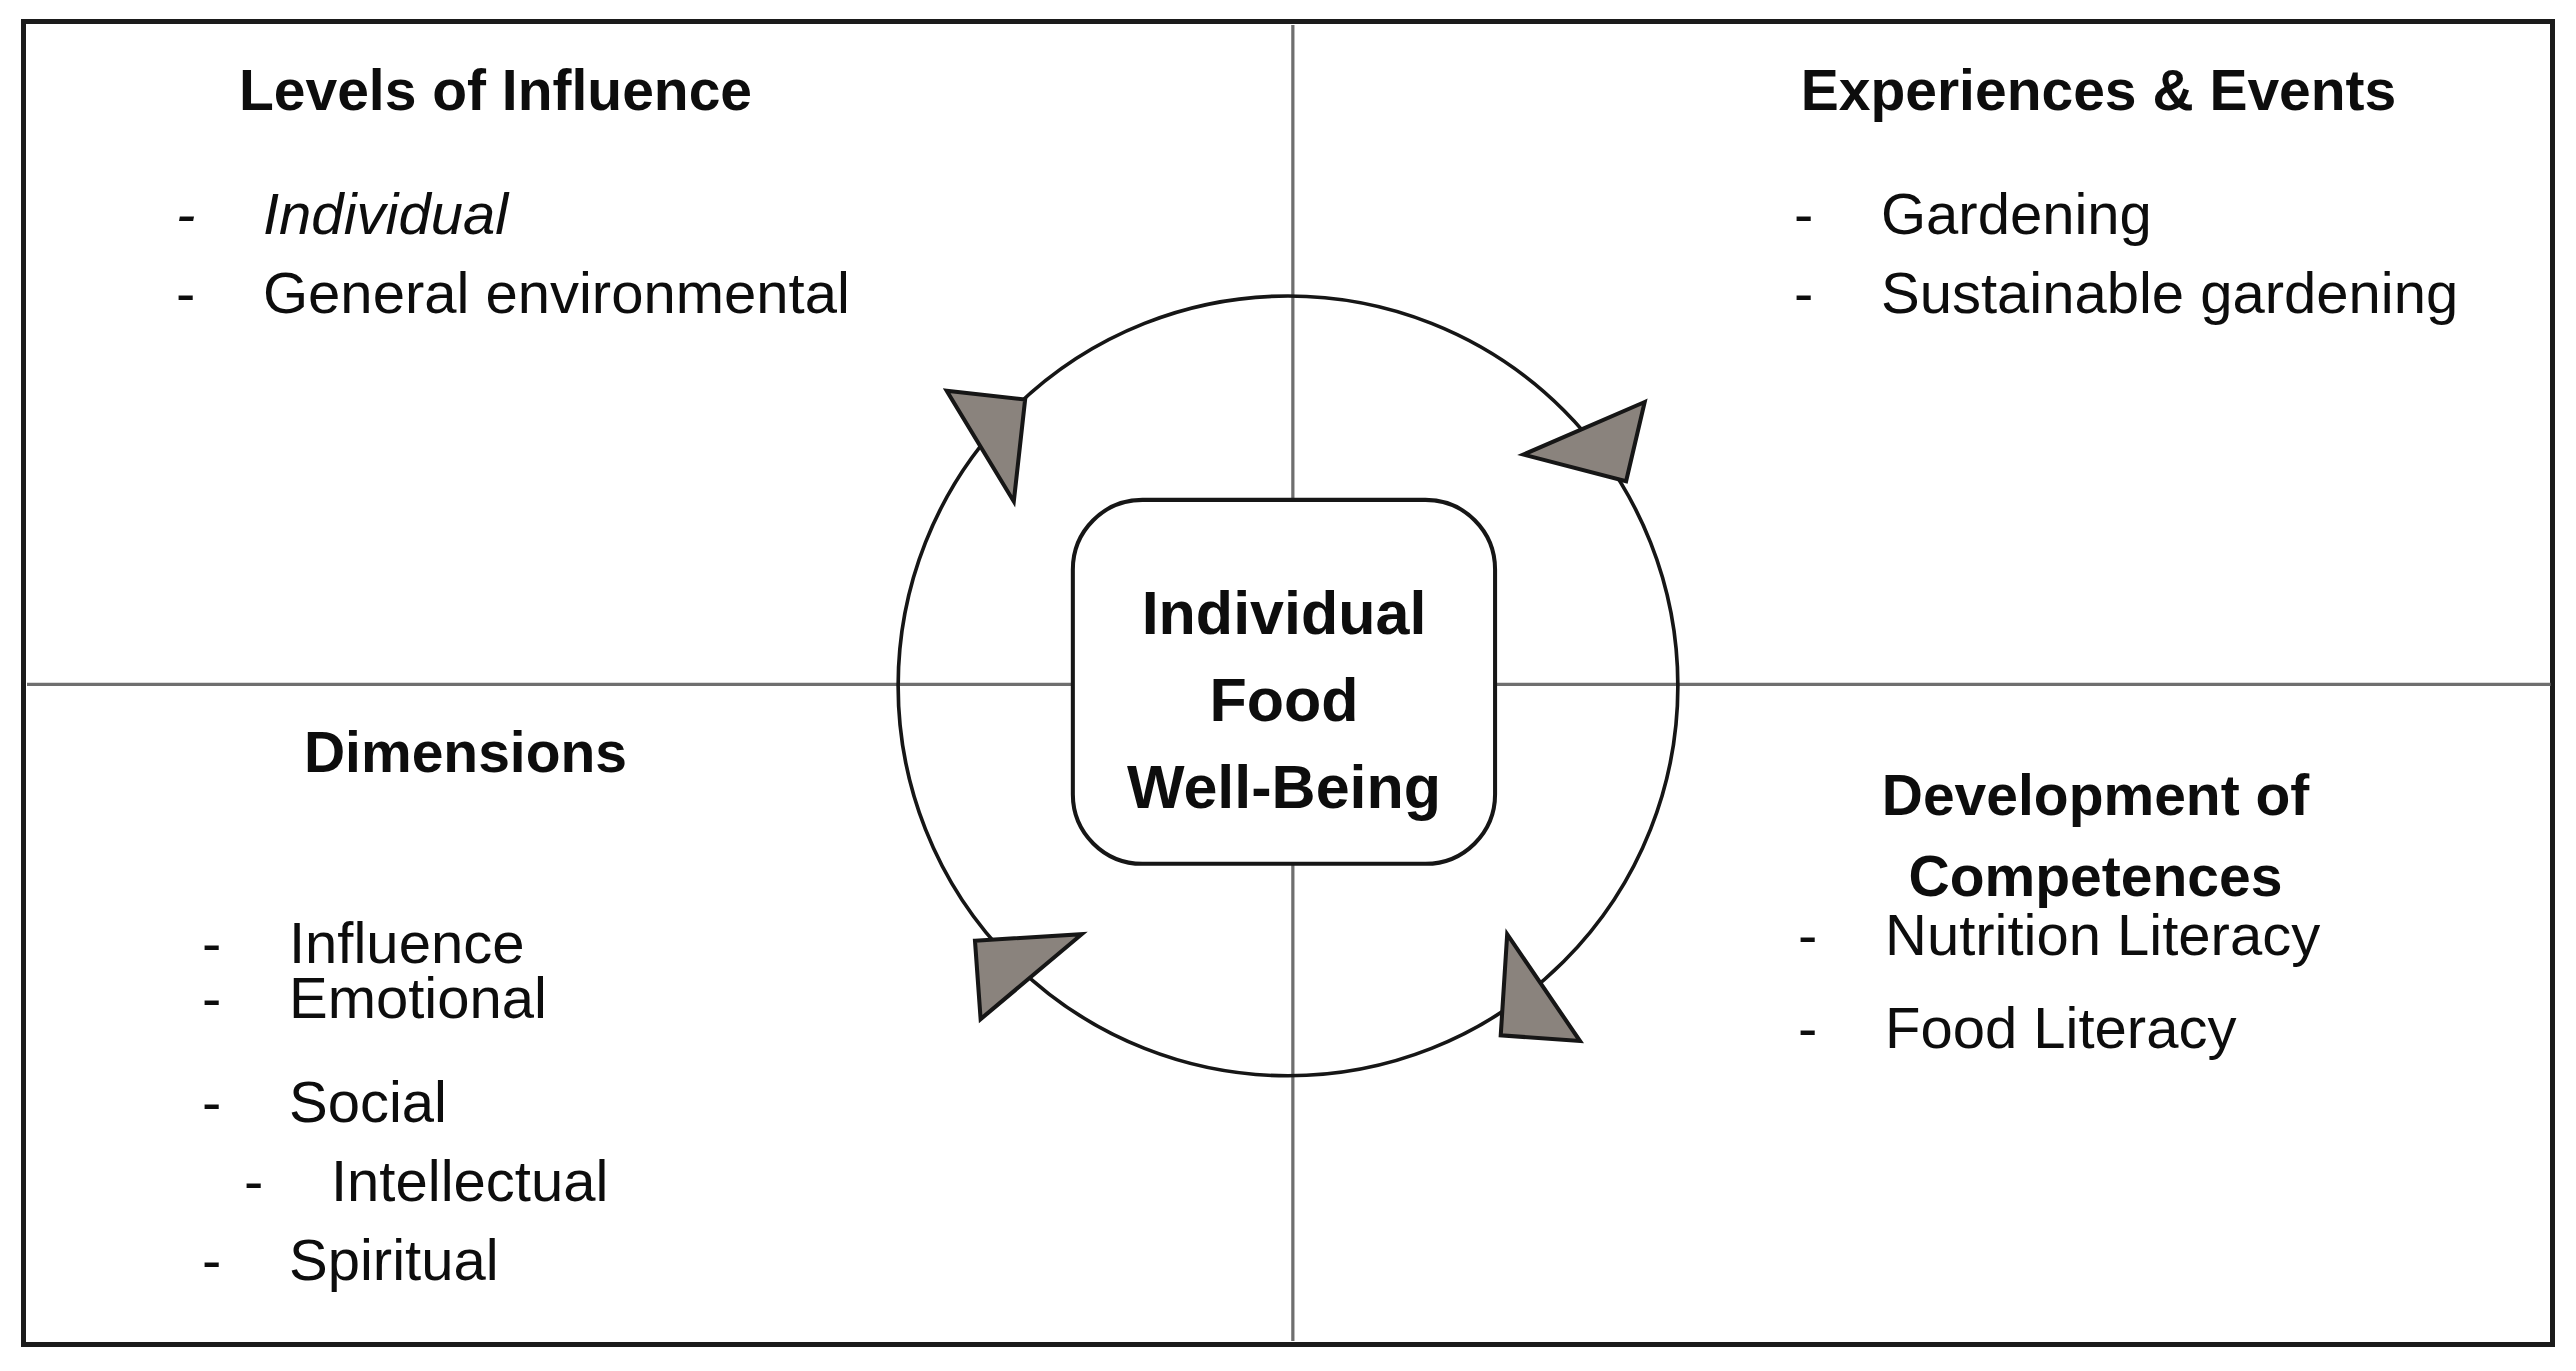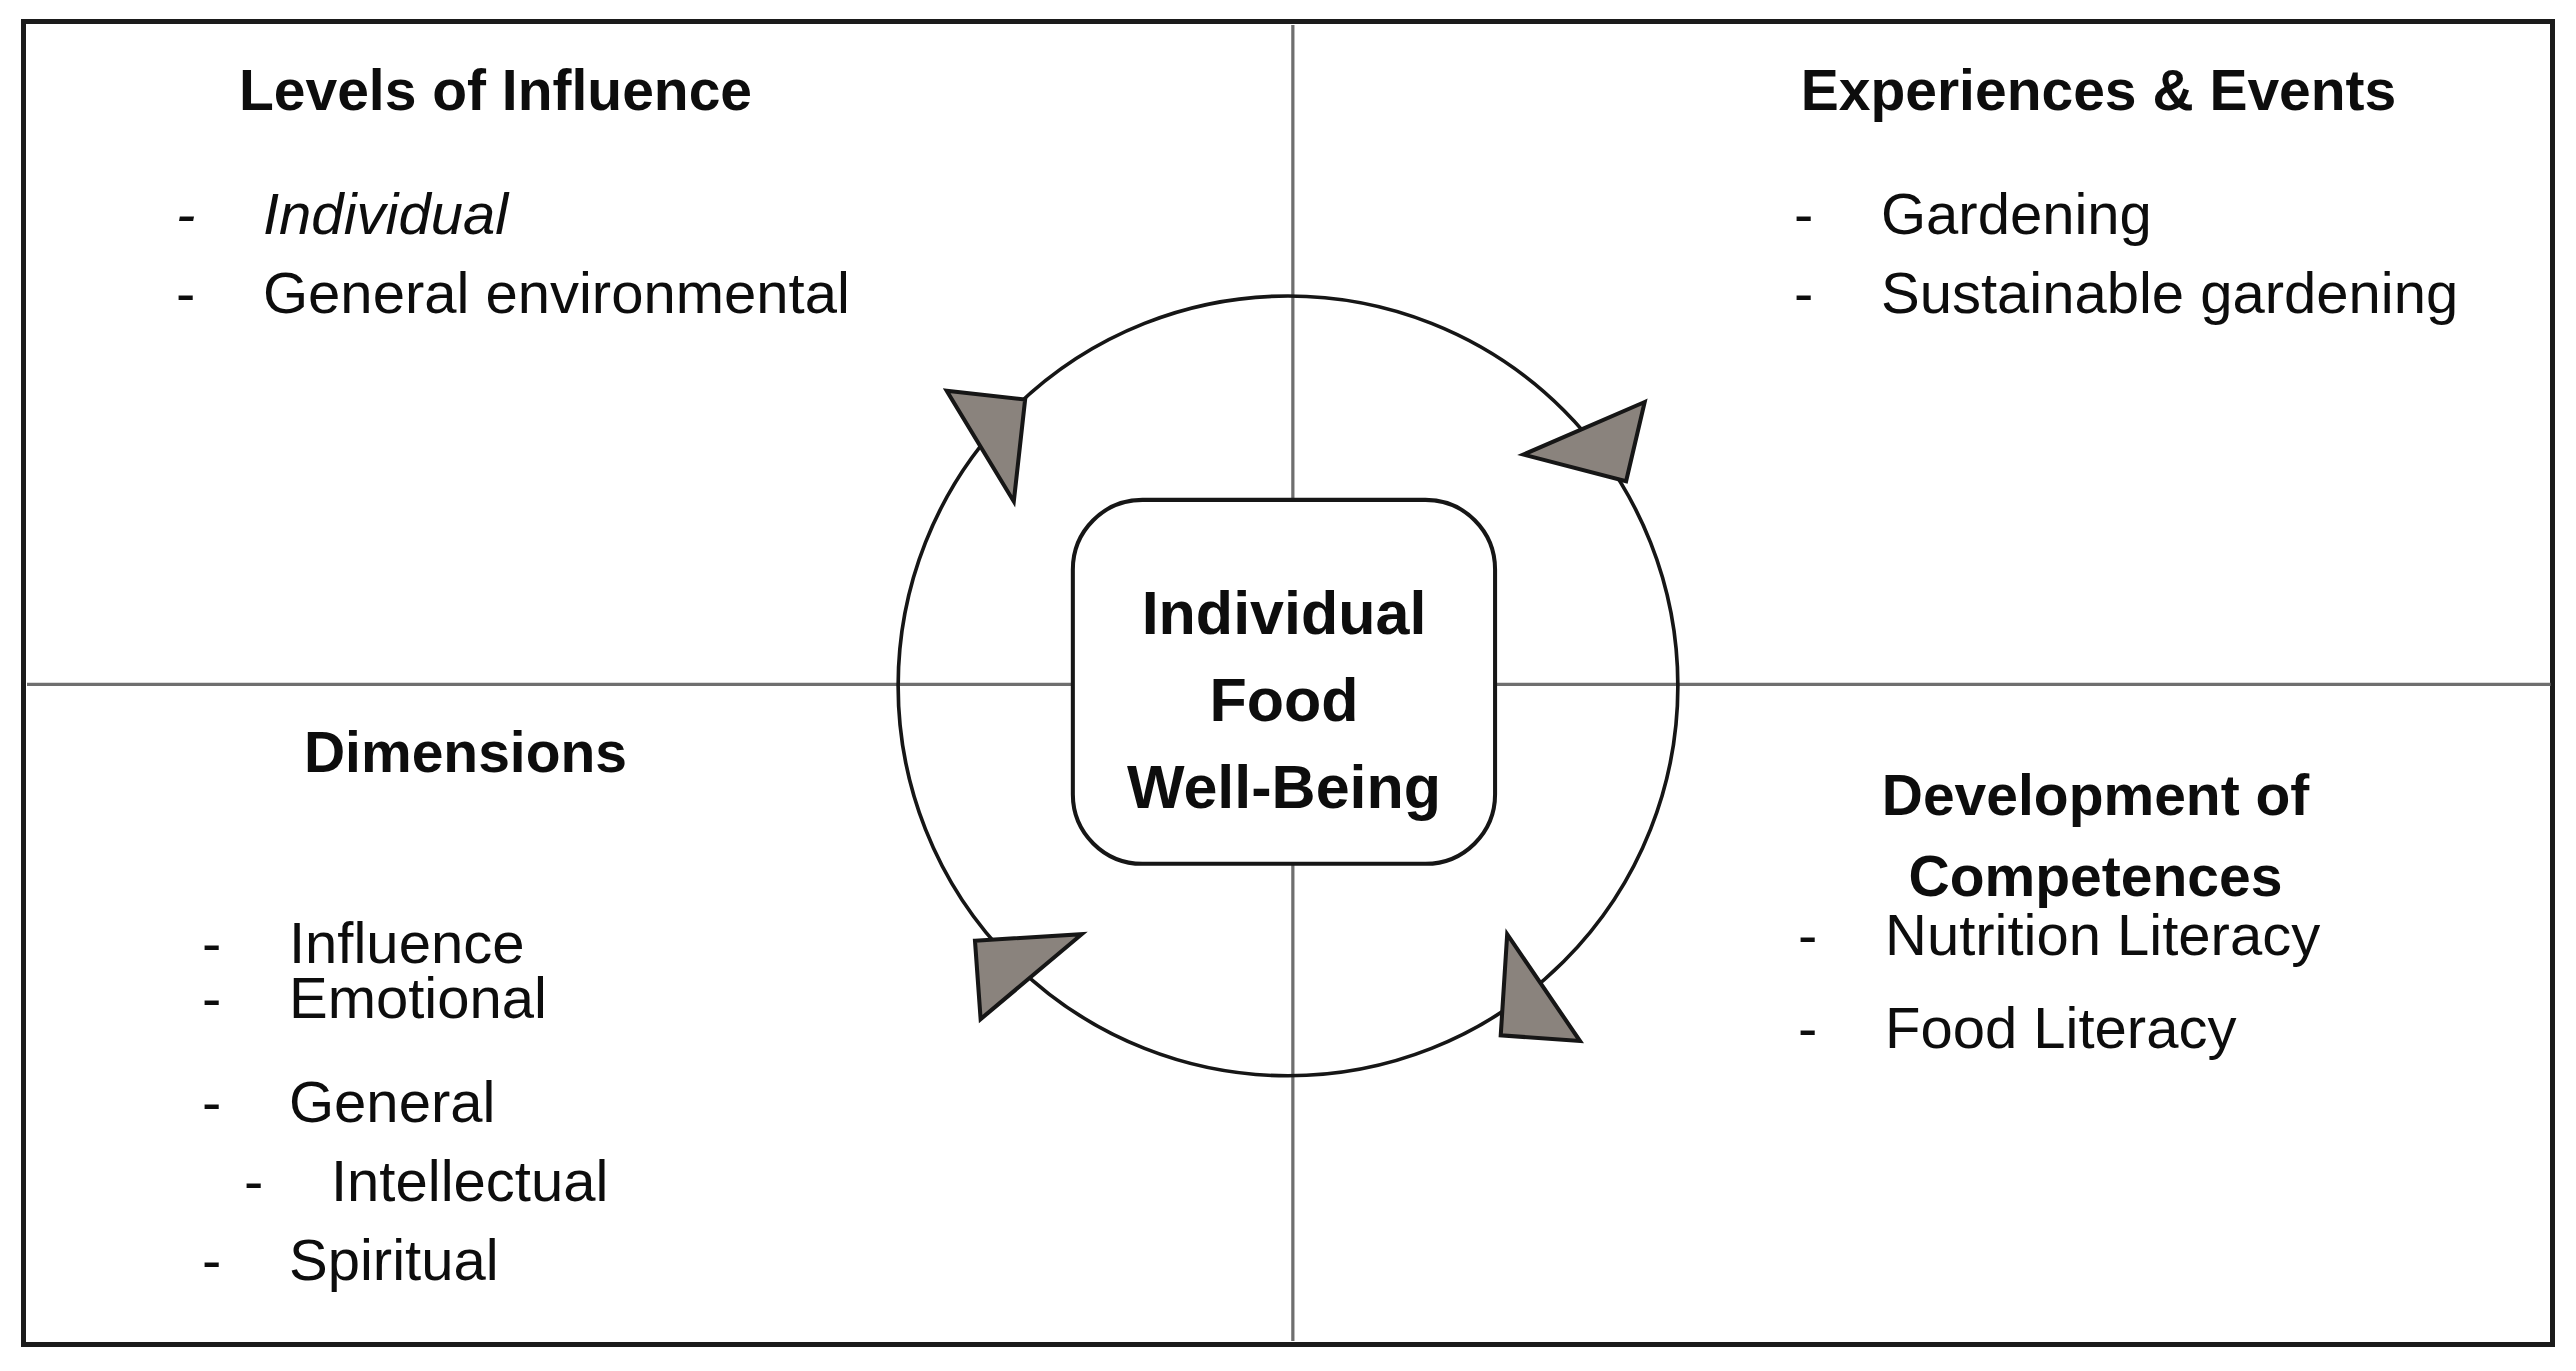--- a/index.html
+++ b/index.html
@@ -85,21 +85,21 @@
 <div class="abs q-title two-line" style="left:61px;top:712px;">
   <div>Dimensions</div>
 </div>
 <div class="li" style="left:202px;top:911px;">
   <span class="dash">-</span><span>Influence</span>
 </div>
 <div class="li" style="left:202px;top:966px;">
   <span class="dash">-</span><span>Emotional</span>
 </div>
 <div class="li" style="left:202px;top:1070px;">
-  <span class="dash">-</span><span>General</span>
+  <span class="dash">-</span><span>Social</span>
 </div>
 <div class="li" style="left:202px;top:1149px;margin-left:42px;">
   <span class="dash">-</span><span>Intellectual</span>
 </div>
 <div class="li" style="left:202px;top:1228px;">
   <span class="dash">-</span><span>Spiritual</span>
 </div>
 
 <div class="abs q-title two-line" style="left:1691px;top:712px;margin-top:43px;">
   <div>Development of</div>

